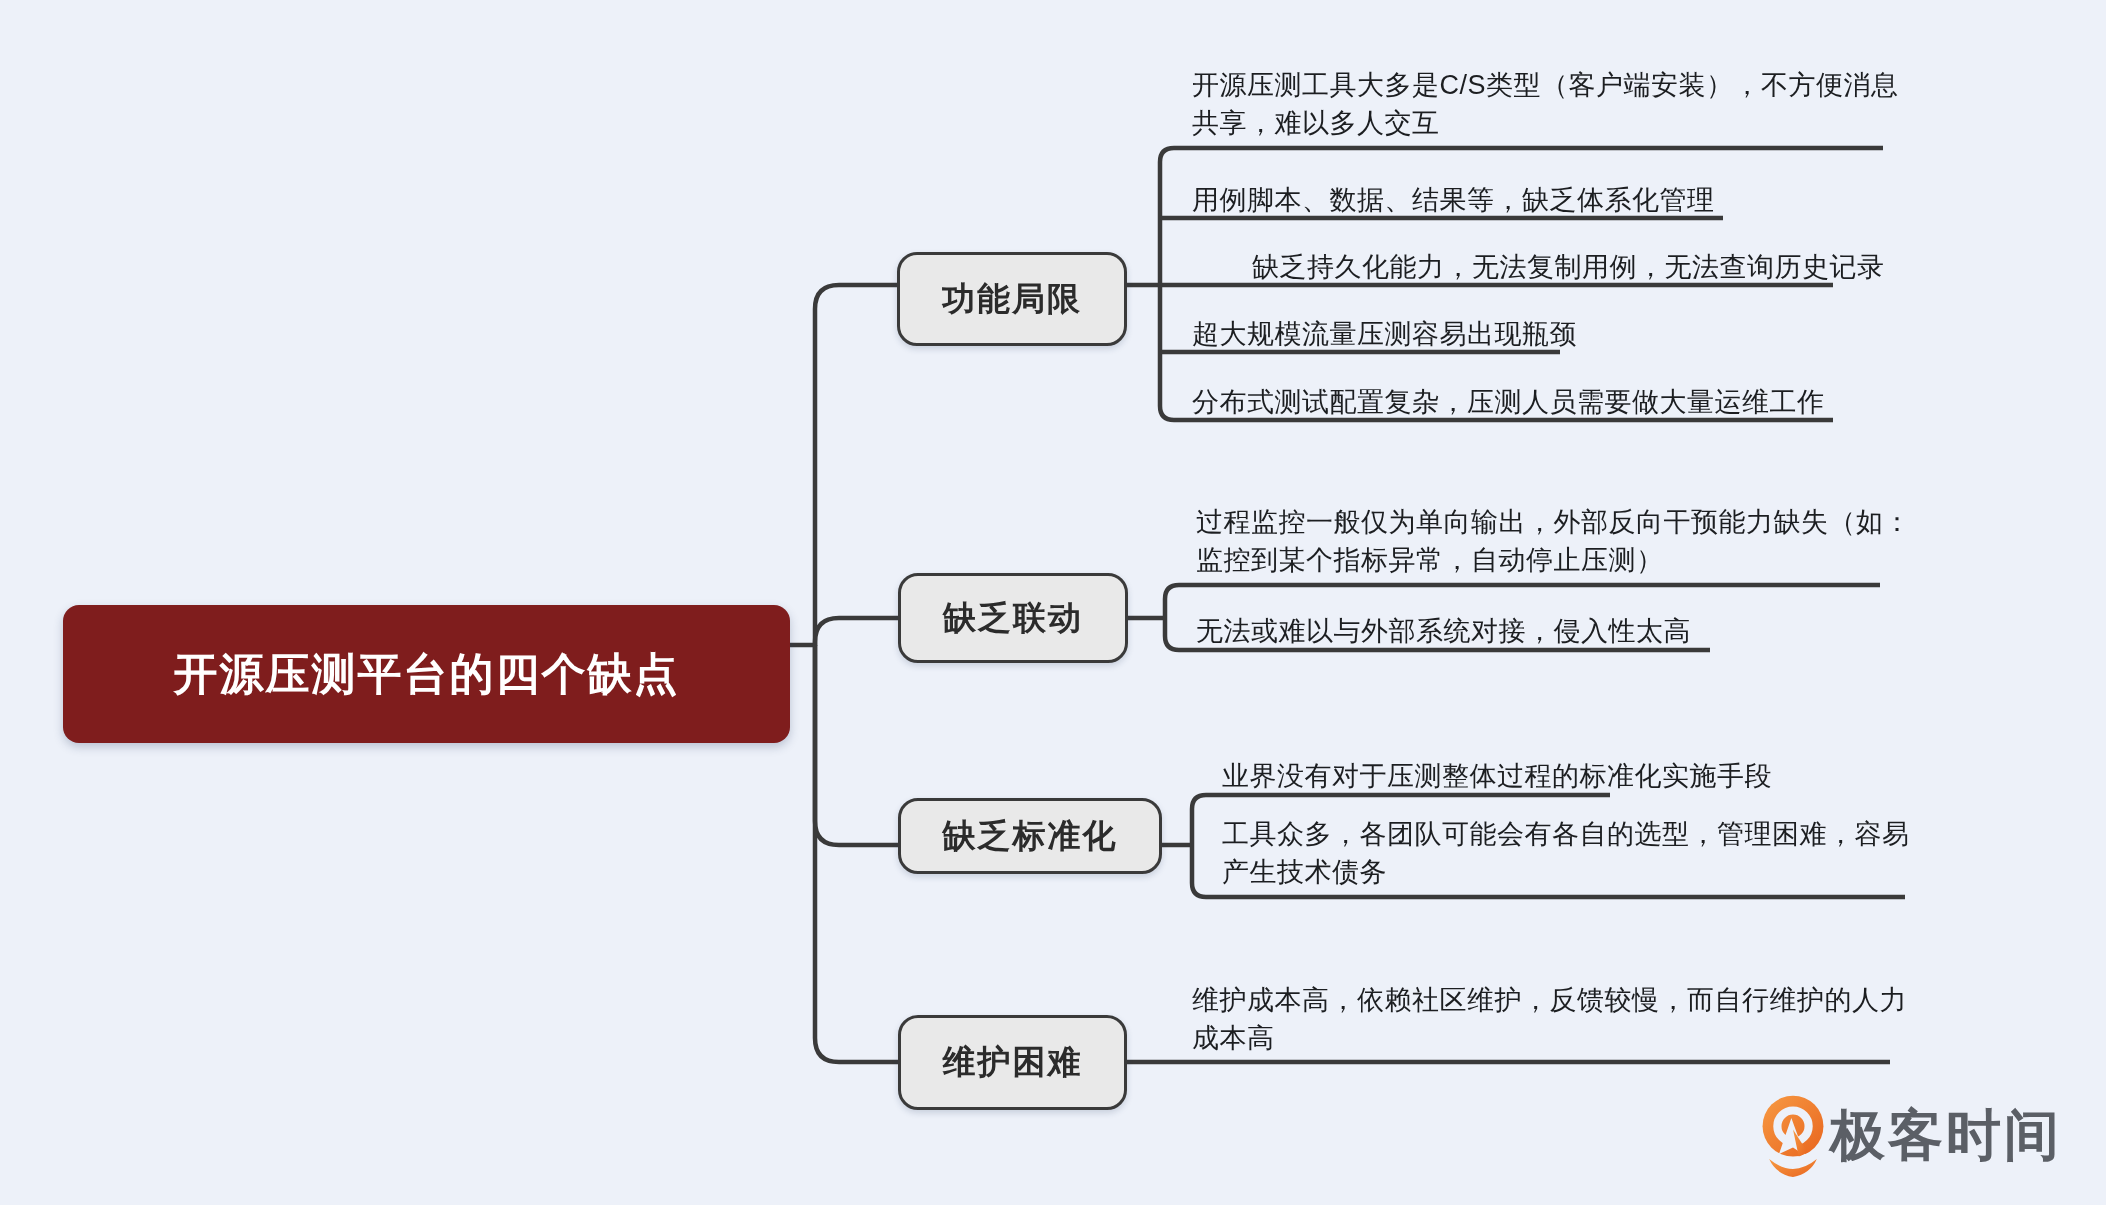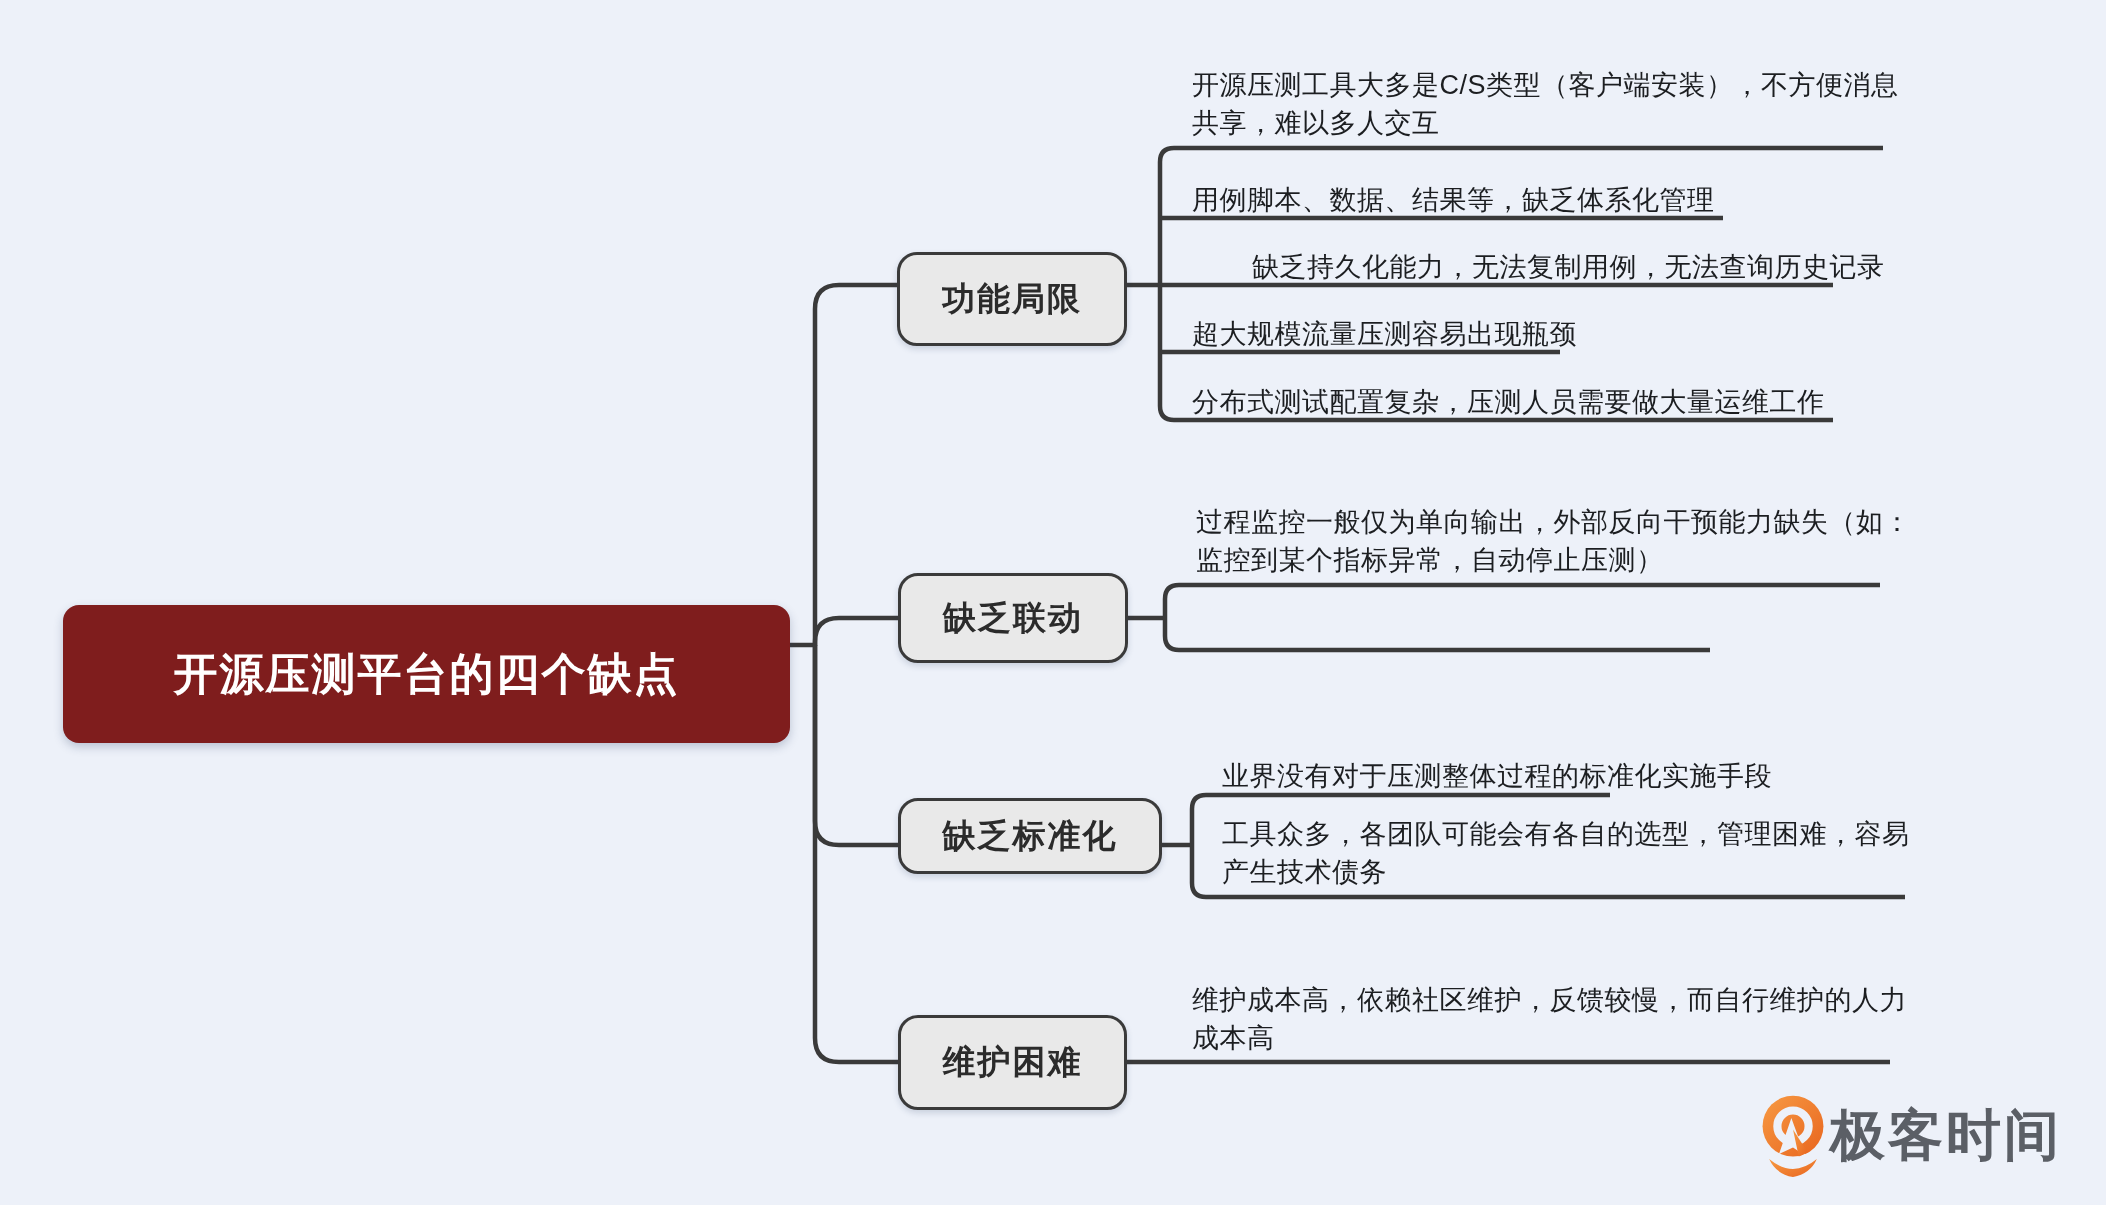--- a/index.html
+++ b/index.html
@@ -91,20 +91,21 @@
     <span>维护困难</span>
   </div>
 
   <div class="leaf" style="left:1192px;top:66px;width:716px;">开源压测工具大多是C/S类型（客户端安装），不方便消息共享，难以多人交互</div>
   <div class="leaf nowrap" style="left:1192px;top:181px;">用例脚本、数据、结果等，缺乏体系化管理</div>
   <div class="leaf nowrap" style="left:1252px;top:248px;">缺乏持久化能力，无法复制用例，无法查询历史记录</div>
   <div class="leaf nowrap" style="left:1192px;top:315px;">超大规模流量压测容易出现瓶颈</div>
   <div class="leaf nowrap" style="left:1192px;top:383px;">分布式测试配置复杂，压测人员需要做大量运维工作</div>
 
   <div class="leaf" style="left:1196px;top:503px;width:716px;">过程监控一般仅为单向输出，外部反向干预能力缺失（如：监控到某个指标异常，自动停止压测）</div>
+  <div class="leaf nowrap" style="left:1196px;top:612px;">无法或难以与外部系统对接，侵入性太高</div>
 
   <div class="leaf nowrap" style="left:1222px;top:757px;">业界没有对于压测整体过程的标准化实施手段</div>
   <div class="leaf" style="left:1222px;top:815px;width:700px;">工具众多，各团队可能会有各自的选型，管理困难，容易产生技术债务</div>
 
   <div class="leaf" style="left:1192px;top:981px;width:716px;">维护成本高，依赖社区维护，反馈较慢，而自行维护的人力成本高</div>
 
   <div class="logo">
     <svg width="84" height="98" viewBox="0 0 90 104">
       <defs>
         <linearGradient id="og" x1="0" y1="0" x2="1" y2="1">

